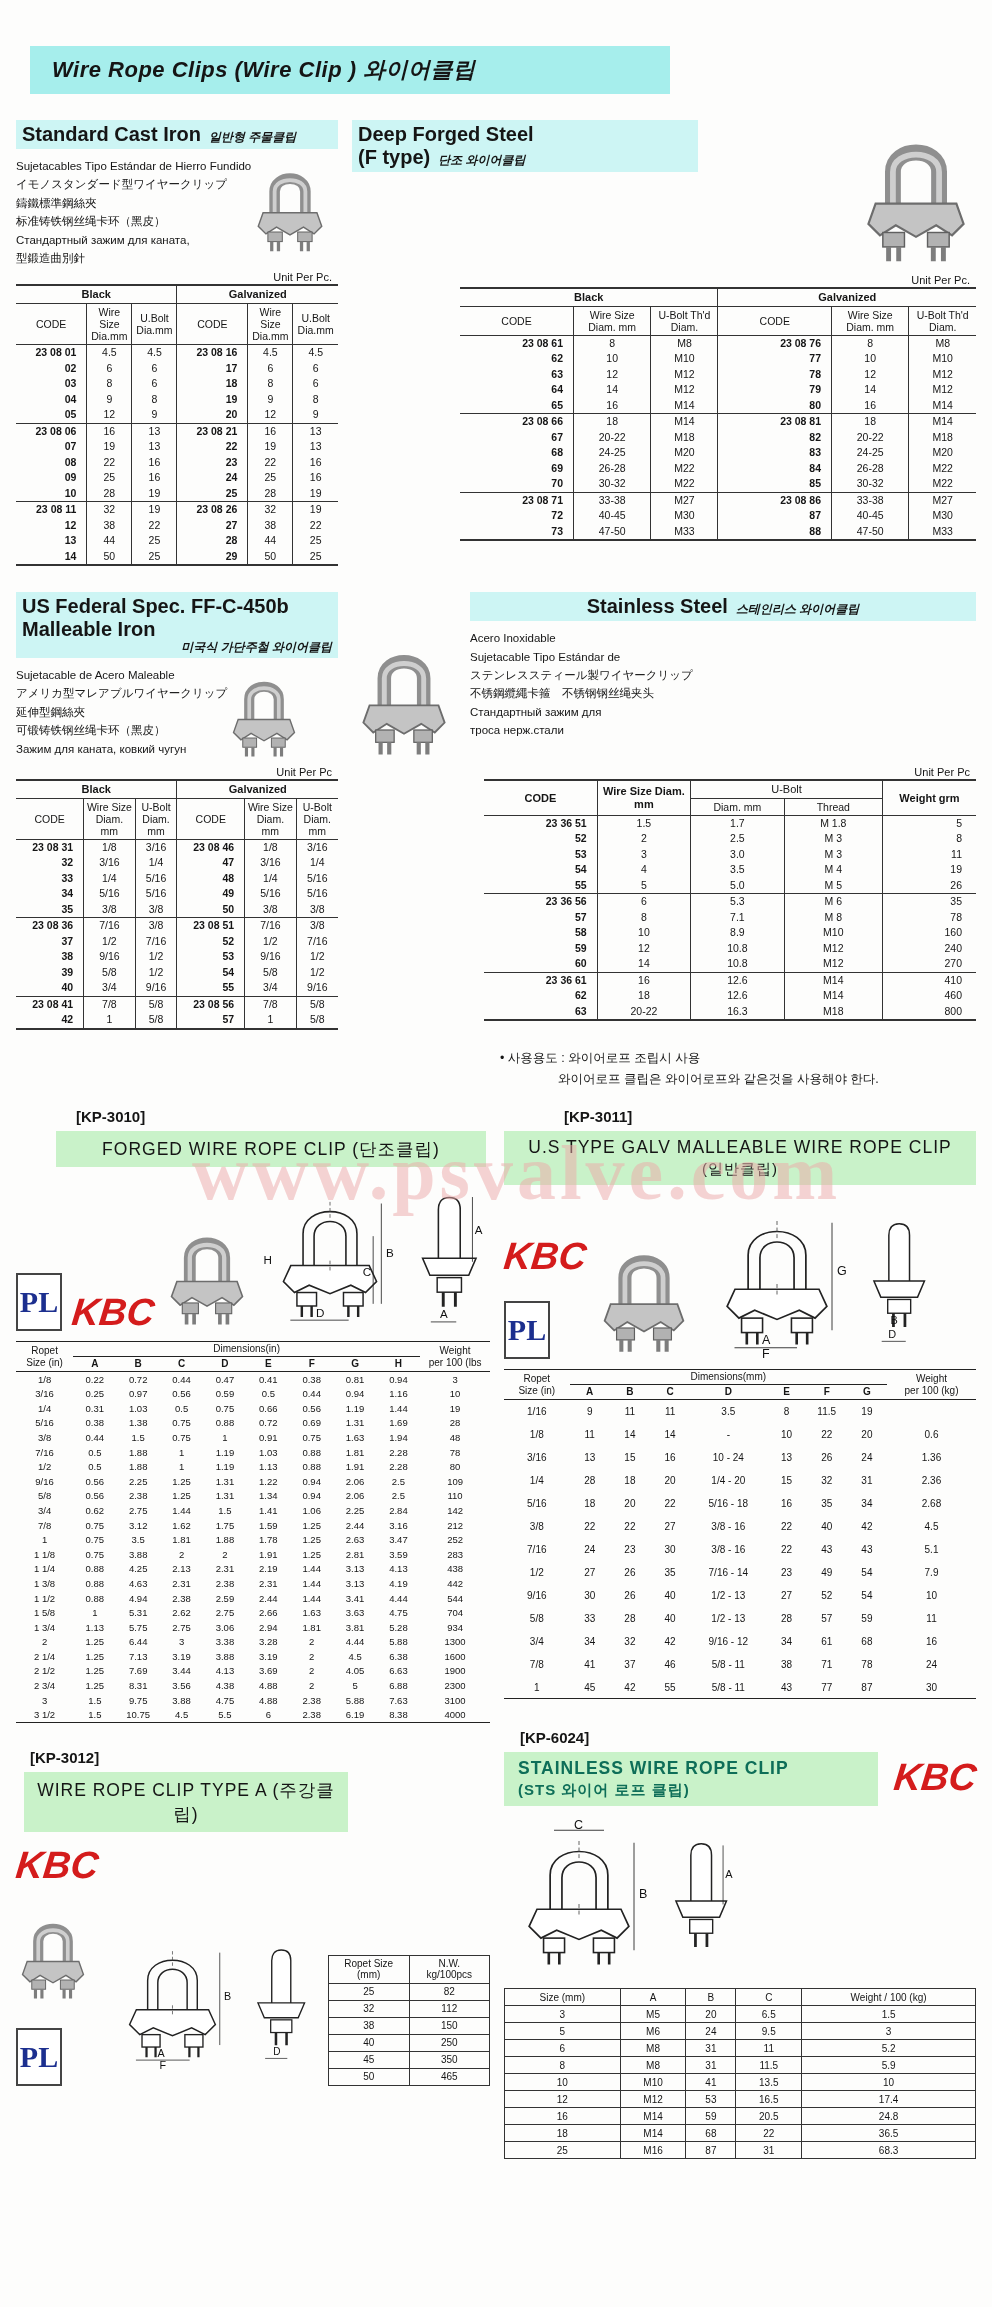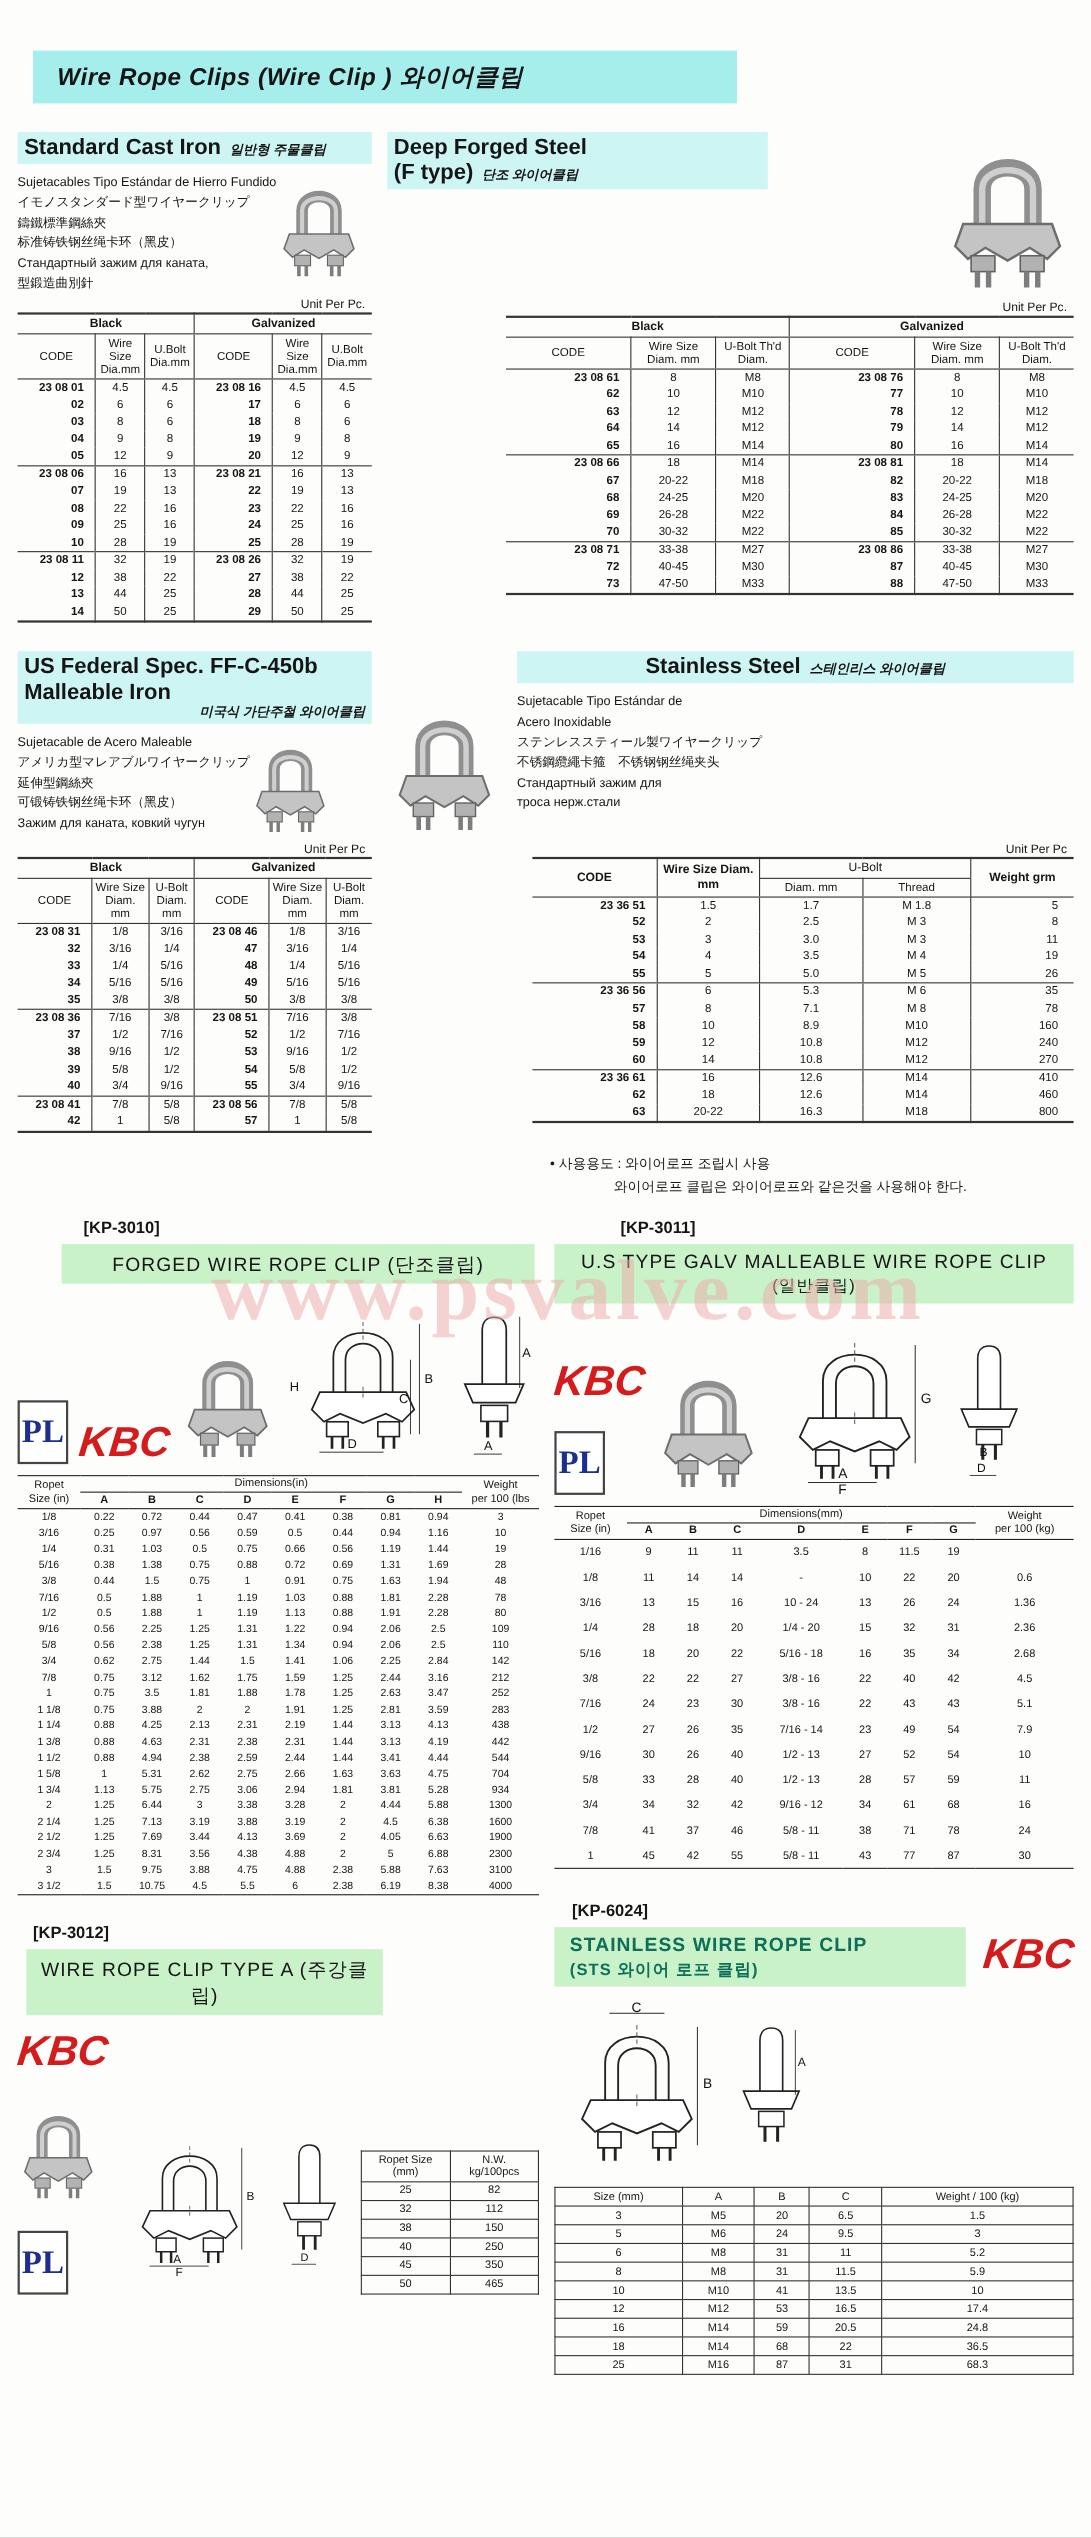--- a/index.html
+++ b/index.html
@@ -566,22 +566,22 @@
     <section class="col-b">
       <div class="flexh" style="gap:14px">
         <svg class="photo" style="margin-top:42px" width="104" height="128" viewBox="0 0 80 104">
             <use href="#clip-photo"></use>
           </svg>
         <div style="flex:1">
           <div class="sec-title" style="text-align:center">
             <span class="en">Stainless Steel</span><span class="ko">스테인리스 와이어클립</span>
           </div>
           <div class="desc">
+            <div>Acero Inoxidable</div>
             <div>Sujetacable Tipo Estándar de</div>
-            <div>Acero Inoxidable</div>
             <div>ステンレススティール製ワイヤークリップ</div>
             <div>不锈鋼纜繩卡箍　不锈钢钢丝绳夹头</div>
             <div>Стандартный зажим для</div>
             <div>троса нерж.стали</div>
           </div>
         </div>
       </div>
       <div class="unit">Unit Per Pc</div>
       <table class="t-cat t-sst right-table" style="width:492px">
         <colgroup>

